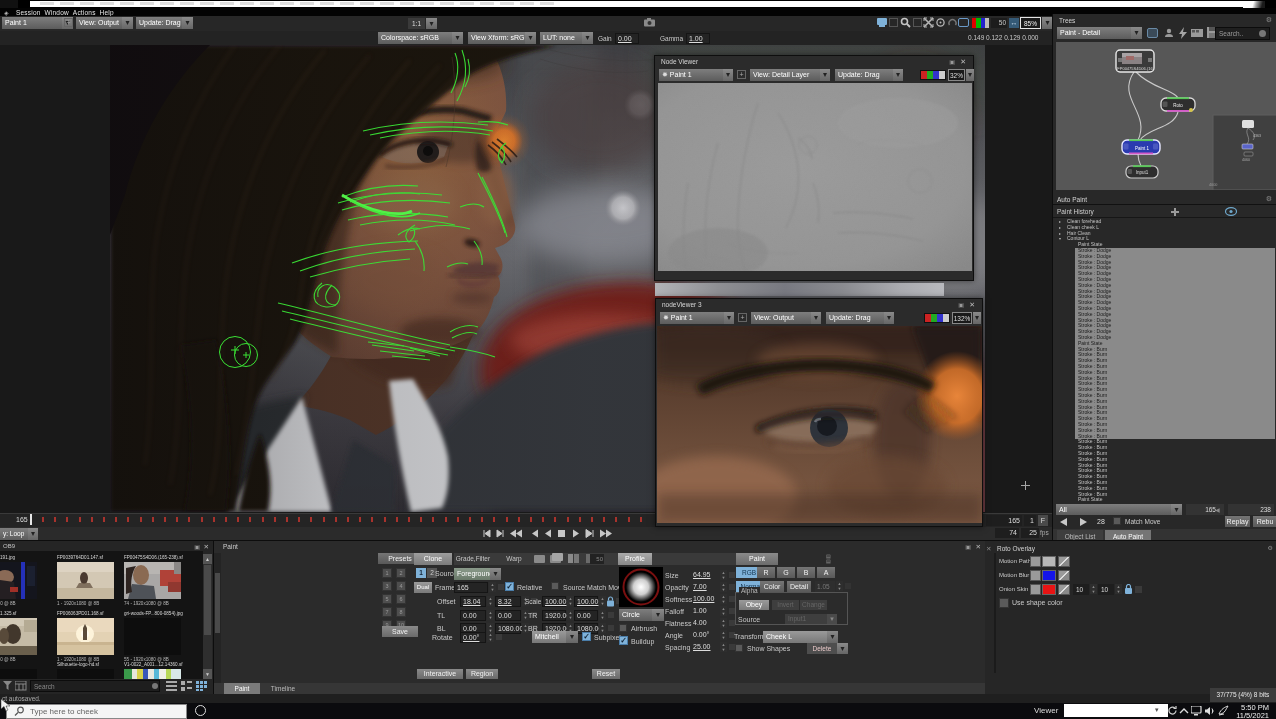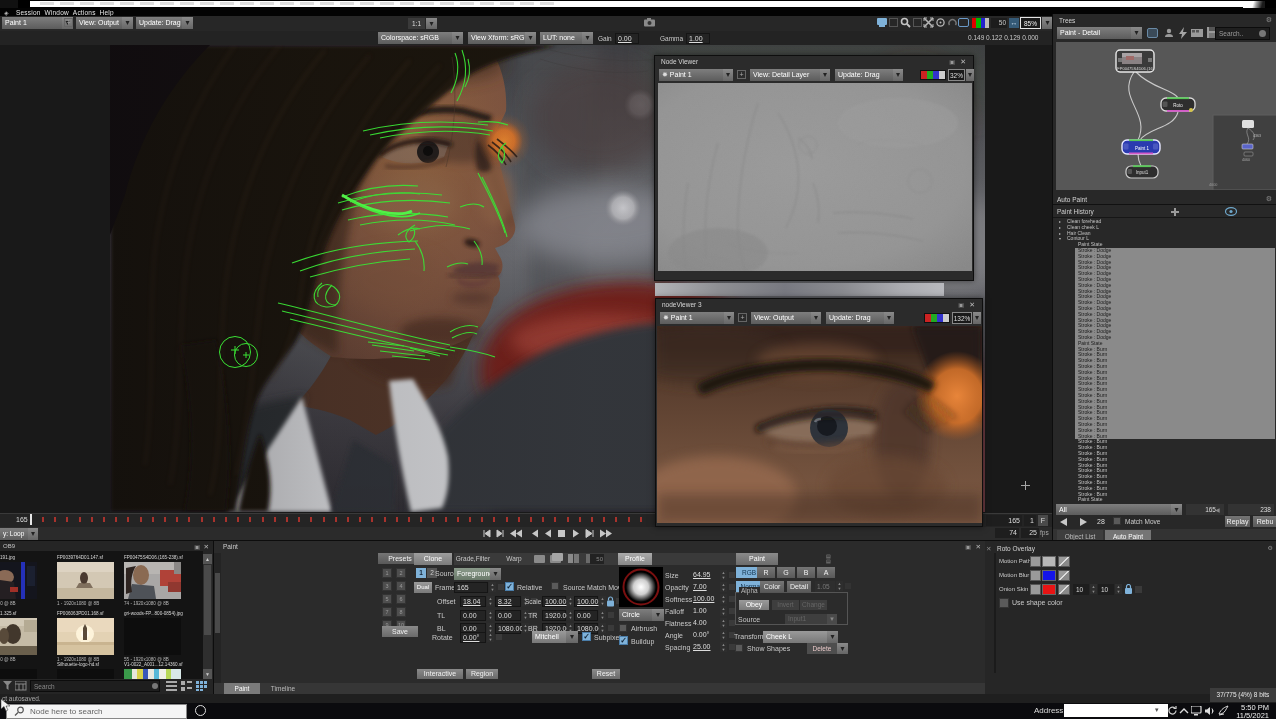--- a/index.html
+++ b/index.html
@@ -1053,26 +1053,26 @@
 
 <div class="abs" style="left:0;top:694px;width:1276px;height:9px;background:#1f1f1f"></div>
 <div class="abs" style="left:2px;top:695px;color:#aaa;font-size:6.5px">ct autosaved.</div>
 <div class="abs" style="left:1210px;top:688px;width:66px;height:14px;background:#3c3c3c;color:#e8e8e8;font-size:6.5px;text-align:center;line-height:14px">37/775 (4%) 8 bits</div>
 <div class="abs" style="left:0;top:703px;width:1276px;height:16px;background:#0b0b0e"></div>
 <div class="abs" style="left:6px;top:704px;width:181px;height:15px;background:#f5f5f5;border:1px solid #888"></div>
 <svg class="abs" style="left:14px;top:706px" width="11" height="11">
       <circle cx="6.5" cy="4" r="2.8" fill="none" stroke="#555" stroke-width="1.2"></circle>
       <line x1="4" y1="6.5" x2="1" y2="9.5" stroke="#555" stroke-width="1.2"></line>
     </svg>
-<div class="abs" style="left:30px;top:707px;color:#666;font-size:8px">Node here to search</div>
+<div class="abs" style="left:30px;top:707px;color:#666;font-size:8px">Type here to cheek</div>
 <div class="abs" style="left:195px;top:705px;width:11px;height:11px;border:1.5px solid #ddd;border-radius:50%"></div>
 <svg class="abs" style="left:0px;top:699px" width="12" height="13">
       <path d="M1,0 L1,10 L4,7.5 L6,12 L8,11 L6,7 L10,7 Z" fill="#f2f2f2" stroke="#333" stroke-width=".5"></path>
     </svg>
-<div class="abs" style="left:1034px;top:706px;color:#ddd;font-size:8px">Address</div>
+<div class="abs" style="left:1034px;top:706px;color:#ddd;font-size:8px">Viewer</div>
 <div class="abs" style="left:1064px;top:704px;width:104px;height:13px;background:#fff"></div>
 <div class="abs" style="left:1155px;top:706px;color:#555;font-size:7px">▾</div>
 <svg class="abs" style="left:1168px;top:705px" width="10" height="11">
       <path d="M8,5.5 a3.5,3.5 0 1 1 -1,-2.4" fill="none" stroke="#ccc" stroke-width="1.2"></path>
       <path d="M8,1 v2.5 h-2.5" fill="none" stroke="#ccc" stroke-width="1.2"></path>
     </svg>
 <svg class="abs" style="left:1179px;top:707px" width="10" height="8">
       <path d="M1,6 L5,2 L9,6" fill="none" stroke="#ddd" stroke-width="1.4"></path>
     </svg>
 <svg class="abs" style="left:1191px;top:706px" width="11" height="10">

